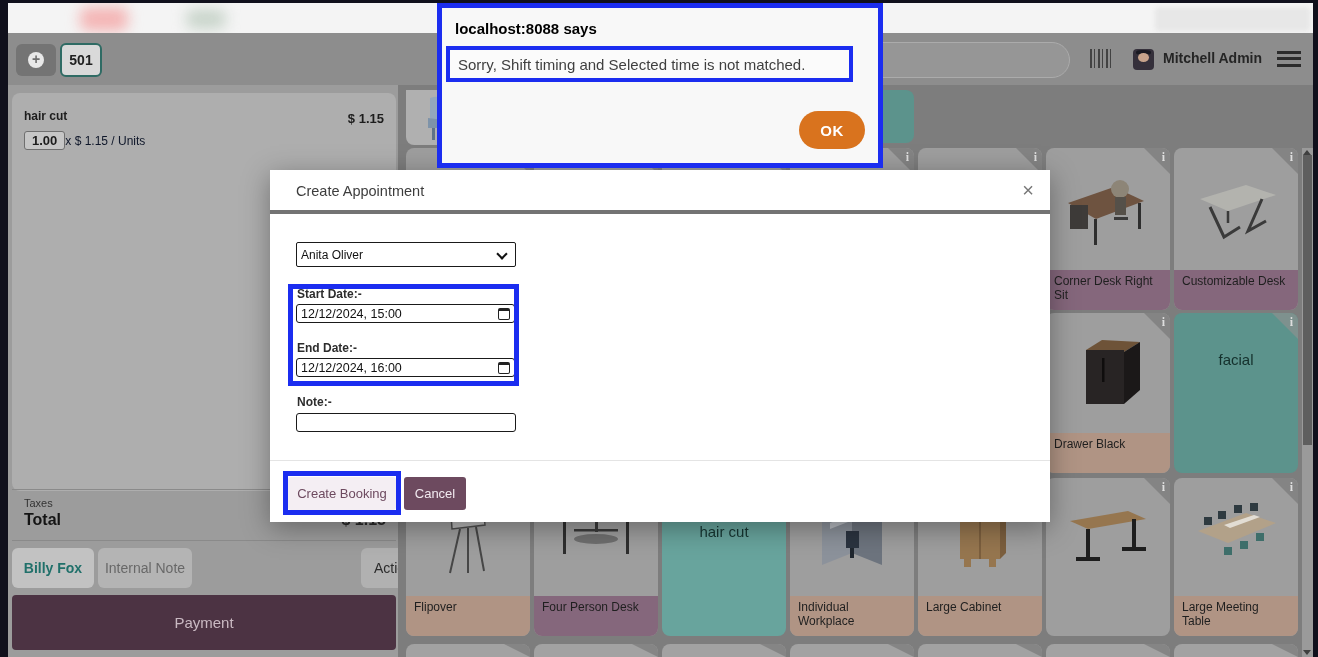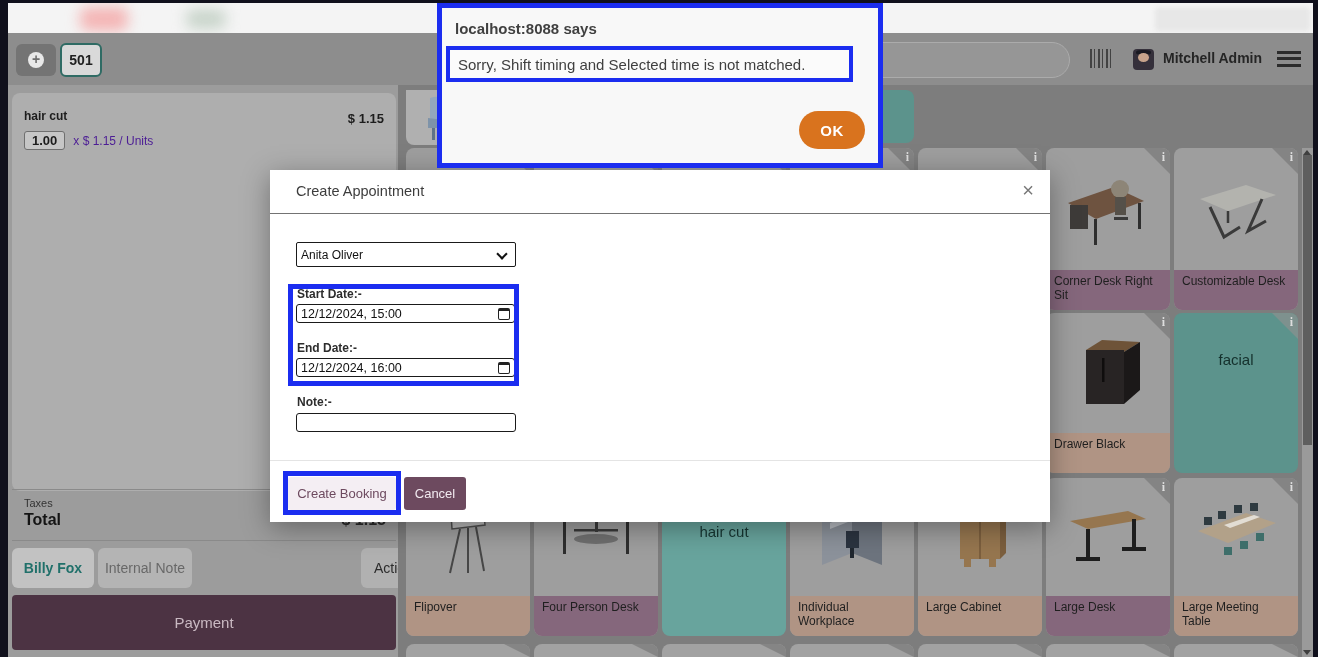--- a/index.html
+++ b/index.html
@@ -36,21 +36,21 @@
      background: linear-gradient(#2c2c2c 0 3px,transparent 3px 6.5px,#2c2c2c 6.5px 9.5px,transparent 9.5px 13px,#2c2c2c 13px 16px); }
 
   
   #left-panel { left:8px; top:85px; width:390px; height:572px; background:#9c9c9c; }
   #order-card { position:absolute; left:4px; top:8px; width:384px; height:398px; background:#aeaeae; border-radius:8px; }
   #order-line { position:absolute; left:12px; top:16px; right:12px; }
   #item-name { font-size:12px; font-weight:bold; color:#1d1d1d; }
   #item-price { position:absolute; right:0; top:2px; font-size:13px; font-weight:bold; color:#1d1d1d; }
   #item-qty-row { margin-top:8px; display:flex; align-items:center; }
   #item-qty { background:#c6c6c6; border:1px solid #6f6f6f; border-radius:3px; font-size:13px; font-weight:bold; color:#1c1c1c; padding:1px 7px; }
-  #item-unit { margin-left:8px; font-size:12px; color:#4c1d95; }
+  #item-unit { font-size:12px; color:#0f172a; }
   #totals-strip { position:absolute; left:4px; top:404px; width:384px; height:52px; border-top:1px solid #8a8a8a; border-bottom:1px solid #8a8a8a; }
   #taxes-label { position:absolute; left:12px; top:7px; font-size:11px; color:#333; }
   #total-label { position:absolute; left:12px; top:21px; font-size:16px; font-weight:bold; color:#141414; }
   #total-value { position:absolute; right:10px; top:21px; font-size:16px; font-weight:bold; color:#2a2a2a; }
   .pill-btn { position:absolute; top:463px; height:40px; border-radius:6px; display:flex; align-items:center; justify-content:center; font-size:14px; }
   #customer-btn { left:4px; width:82px; background:#c2c2c2; color:#20706a; font-weight:600; }
   #internal-note-btn { left:90px; width:94px; background:#b4b4b4; color:#686868; }
   #actions-btn { left:316px; width:72px; background:#b1b1b1; color:#2c2c2c;margin-left:37px; }
   #payment-btn { position:absolute; left:4px; top:510px; width:384px; height:55px; background:#4c3343; border-radius:4px; color:#c9b9c2; font-size:15px; display:flex; align-items:center; justify-content:center; }
 
@@ -71,21 +71,21 @@
 
   
   #grid-scrollbar { position:absolute; left:904px; top:63px; width:11px; height:509px; background:#9a9a9a; }
   #scroll-thumb { position:absolute; left:1px; top:7px; width:9px; height:290px; background:#5e5e5e; }
   .scroll-arrow { position:absolute; left:1px; width:0; height:0; border-left:4.5px solid transparent; border-right:4.5px solid transparent; }
   #scroll-up { top:2px; border-bottom:5px solid #3f3f3f; }
   #scroll-down { bottom:2px; border-top:5px solid #3f3f3f; }
 
   
   #appointment-modal { left:270px; top:170px; width:780px; height:352px; background:#ffffff; box-shadow:0 6px 26px rgba(0,0,0,.35); z-index:20; }
-  #modal-header { position:absolute; left:0; top:0; right:0; height:44px; border-bottom:1px solid #737373; }
+  #modal-header { position:absolute; left:0; top:0; right:0; height:44px; border-bottom:4px solid #737373; }
   #modal-title { position:absolute; left:26px; top:13px; font-size:14.5px; color:#3d3d3d; }
   #modal-close { position:absolute; right:16px; top:9px; font-size:20px; color:#777; cursor:default; }
   #customer-select { position:absolute; left:26px; top:72px; width:220px; height:25px; border:1px solid #1a1a1a; border-radius:2px; background:#fff; font-size:12px; color:#111; padding:0 4px; font-family:"Liberation Sans",sans-serif; appearance:none; -webkit-appearance:none; }
   #select-chevron { position:absolute; left:228px; top:80px; width:8px; height:8px; border-right:2.5px solid #111; border-bottom:2.5px solid #111; transform:rotate(45deg); pointer-events:none; }
   .field-label { position:absolute; font-size:12px; font-weight:bold; color:#2d2d2d; }
   #start-label { left:27px; top:117px; }
   #end-label { left:27px; top:171px; }
   #note-label { left:27px; top:225px; }
   .date-input { position:absolute; left:26px; width:219px; height:19px; border:1px solid #1a1a1a; border-radius:3px; background:#fff; font-size:12.5px; color:#111; padding:0 4px; font-family:"Liberation Sans",sans-serif; }
   #start-input { top:134px; }
@@ -93,21 +93,21 @@
   #note-input { position:absolute; left:26px; top:243px; width:220px; height:19px; border:1px solid #1a1a1a; border-radius:3px; font-size:12.5px; padding:0 4px; font-family:"Liberation Sans",sans-serif; }
   .cal-icon { position:absolute; width:12px; height:12px; border:1.5px solid #222; border-top:3.5px solid #222; border-radius:2px; pointer-events:none; }
   #cal-1 { left:228px; top:138px; }
   #cal-2 { left:228px; top:192px; }
   #modal-footer { position:absolute; left:0; right:0; top:290px; border-top:1px solid #e4e4e4; height:62px; }
   #create-booking-btn { position:absolute; left:18px; top:16px; width:108px; height:33px; background:#f4eef3; color:#6d4a5f; font-size:13px; border:none; border-radius:3px; font-family:"Liberation Sans",sans-serif; }
   #cancel-btn { position:absolute; left:134px; top:16px; width:62px; height:33px; background:#6d4a5f; color:#f2eaf0; font-size:13px; border:none; border-radius:3px; font-family:"Liberation Sans",sans-serif; }
 
   
   #alert-box { left:437px; top:3px; width:446px; height:165px; border:5px solid #1b2df0; background:#f8f8f8; z-index:30; }
-  #alert-title { position:absolute; left:13px; top:12px; font-size:15px; font-weight:bold; color:#404040; }
+  #alert-title { position:absolute; left:13px; top:12px; font-size:15px; font-weight:bold; color:#000000; }
   #alert-msg-box { position:absolute; left:4px; top:38px; width:407px; height:36px; border:4px solid #1b2df0; background:#fbfbfb; display:flex; align-items:center; }
   #alert-msg { padding-left:8px; font-size:15px; color:#3f3f3f; white-space:nowrap; }
   #alert-ok-btn { position:absolute; left:357px; top:103px; width:66px; height:38px; border:none; border-radius:19px; background:#d9731e; color:#fff; font-size:15px; font-weight:bold; letter-spacing:.5px; font-family:"Liberation Sans",sans-serif; }
 
   
   .annotation { position:absolute; border:5px solid #1b2df0; background:transparent; pointer-events:none; }
   #annotation-dates { left:288px; top:284px; width:231px; height:102px; z-index:25; }
   #annotation-create { left:283px; top:471px; width:118px; height:44px; z-index:25; }
 </style>
 </head>
@@ -311,21 +311,20 @@
   </div>
 
   <div class="card" style="left:648px; top:393px; height:158px;">
     <div class="img-area">
       <svg width="104" height="96" viewBox="0 0 104 96">
         <polygon points="14,32 72,22 90,30 32,40" fill="#96764f"></polygon>
         <path d="M32,40 L32,70 M20,70 L44,70" stroke="#1d1d1d" stroke-width="4" fill="none"></path>
         <path d="M78,30 L78,60 M66,60 L90,60" stroke="#1d1d1d" stroke-width="4" fill="none"></path>
       </svg>
     </div>
-    <div class="label-bar label-purple">Large Desk</div>
     <div class="info-corner"></div>
       <div class="info-i">i</div>
   </div>
 
   <div class="card" style="left:776px; top:393px; height:158px;">
     <div class="img-area">
       <svg width="104" height="96" viewBox="0 0 104 96">
         <polygon points="14,42 62,24 92,34 44,54" fill="#b2a189"></polygon>
         <polygon points="40,36 70,26 76,28 46,39" fill="#e2ddd4"></polygon>
         <rect x="20" y="28" width="8" height="8" fill="#2e3a40"></rect>

